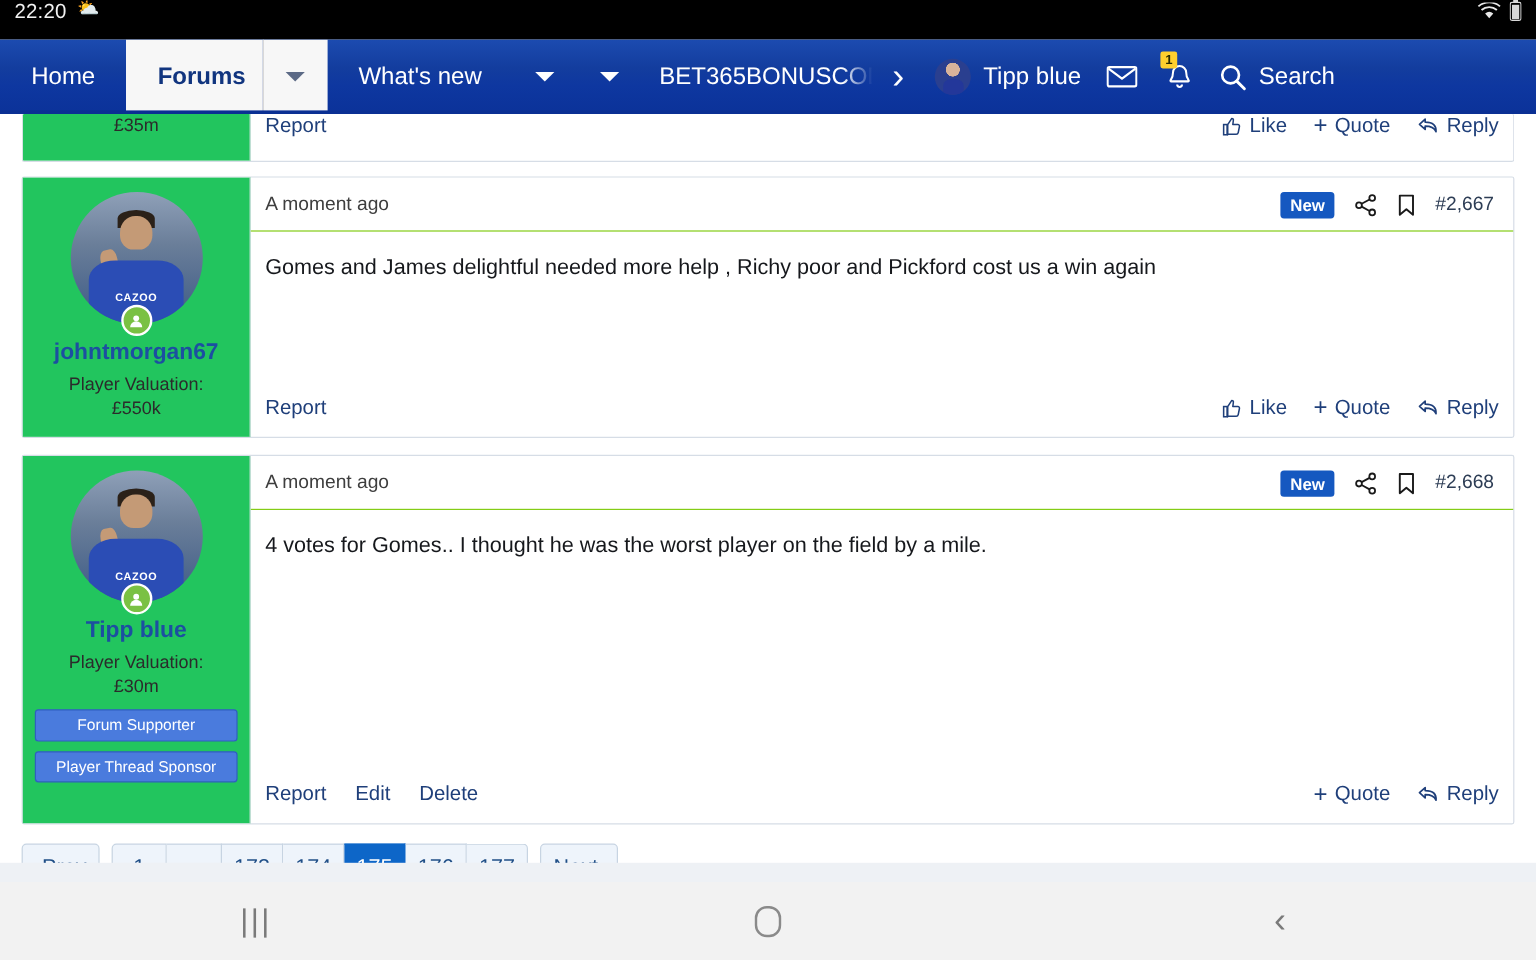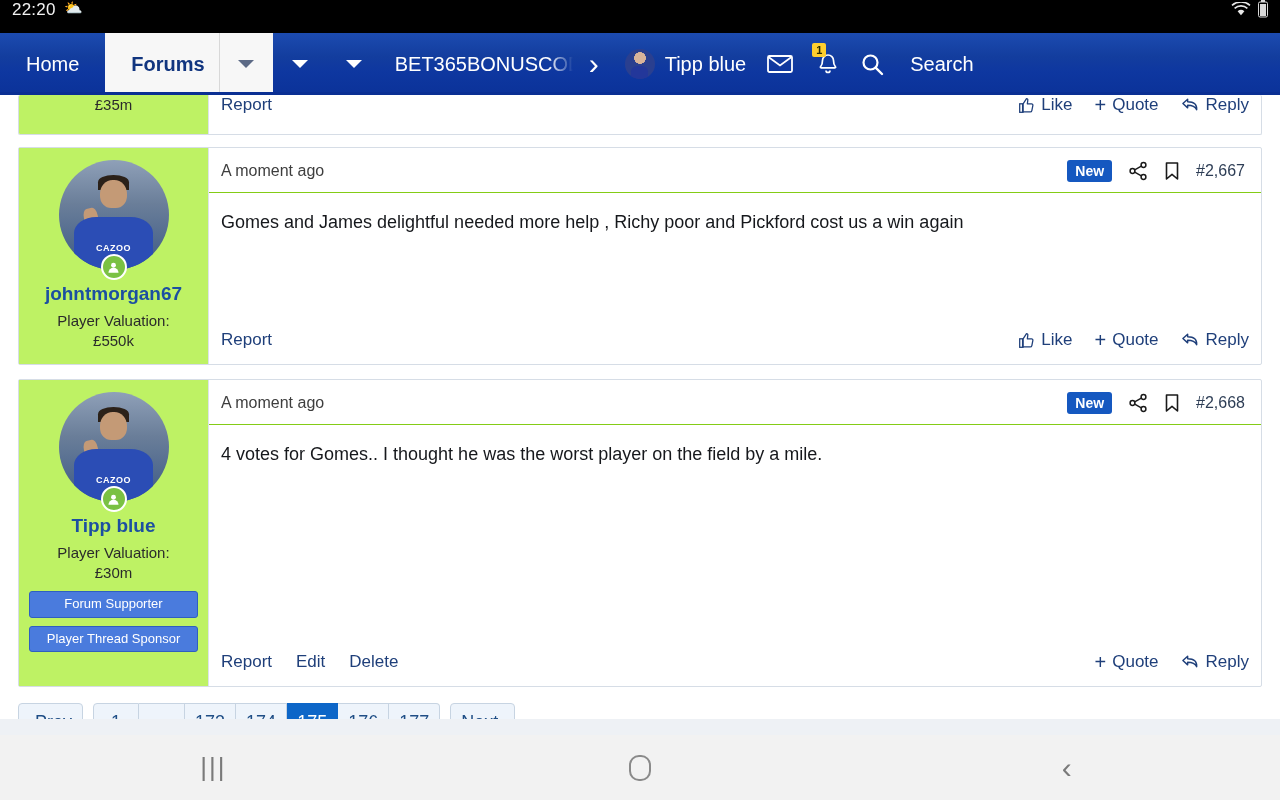--- a/index.html
+++ b/index.html
@@ -80,40 +80,40 @@
     background:#23379a; border-radius:40% 40% 0 0;
   }
   .nav-username { color:#fff; font-size: 20px; white-space: nowrap; }
   .nav-icon-btn { display:flex; align-items:center; justify-content:center; width:48px; position:relative; }
   .badge-count {
     position: absolute; top: 10px; left: 8px;
     background: #ffcf2e; color: #2b2b00;
     font-size: 11px; font-weight: bold;
     border-radius: 2px; padding: 0 4px; line-height: 14px;
   }
-  .nav-search { display:flex; align-items:center; gap:26px; padding: 0 20px 0 8px; color:#fff; font-size:20px; }
+  .nav-search { display:flex; align-items:center; gap:10px; padding: 0 20px 0 8px; color:#fff; font-size:20px; }
 
   
   .page {
     position: absolute; top: 95px; left: 0; right: 0; bottom: 65px;
     background: #ffffff; overflow: hidden;
   }
 
   .post {
     display: flex;
     border: 1px solid #d6dde6;
     background: #ffffff;
     margin: 0 18px 14px 18px;
     border-radius: 2px;
   }
   .post.clipped-top { border-top: none; margin-bottom: 12px; }
 
   .post-side {
     width: 190px; flex: none;
-    background: #bef264;
+    background: #22c55e;
     border-right: 1px solid #dde3ea;
     padding: 12px 10px 14px 10px;
     text-align: center;
   }
   .avatar-wrap { position: relative; width: 110px; height: 110px; margin: 0 auto 6px; }
   .avatar {
     width: 110px; height: 110px; border-radius: 50%;
     overflow: hidden; position: relative;
     background: linear-gradient(180deg,#8fa0b8 0%, #6a7e99 40%, #3c5a86 100%);
   }
@@ -243,20 +243,21 @@
 </div>
 
 <div class="topnav">
   <div class="nav-item">Home</div>
 
   <div class="nav-item active">Forums</div>
   <div class="nav-caret on-active">
     <span class="caret"></span>
   </div>
 
+  <div class="nav-item">What's new</div>
   <div class="nav-caret">
     <span class="caret"></span>
   </div>
 
   <div class="nav-caret">
     <span class="caret"></span>
   </div>
 
   <div class="nav-promo">BET365BONUSCODE</div>
   <div class="nav-chev">›</div>

